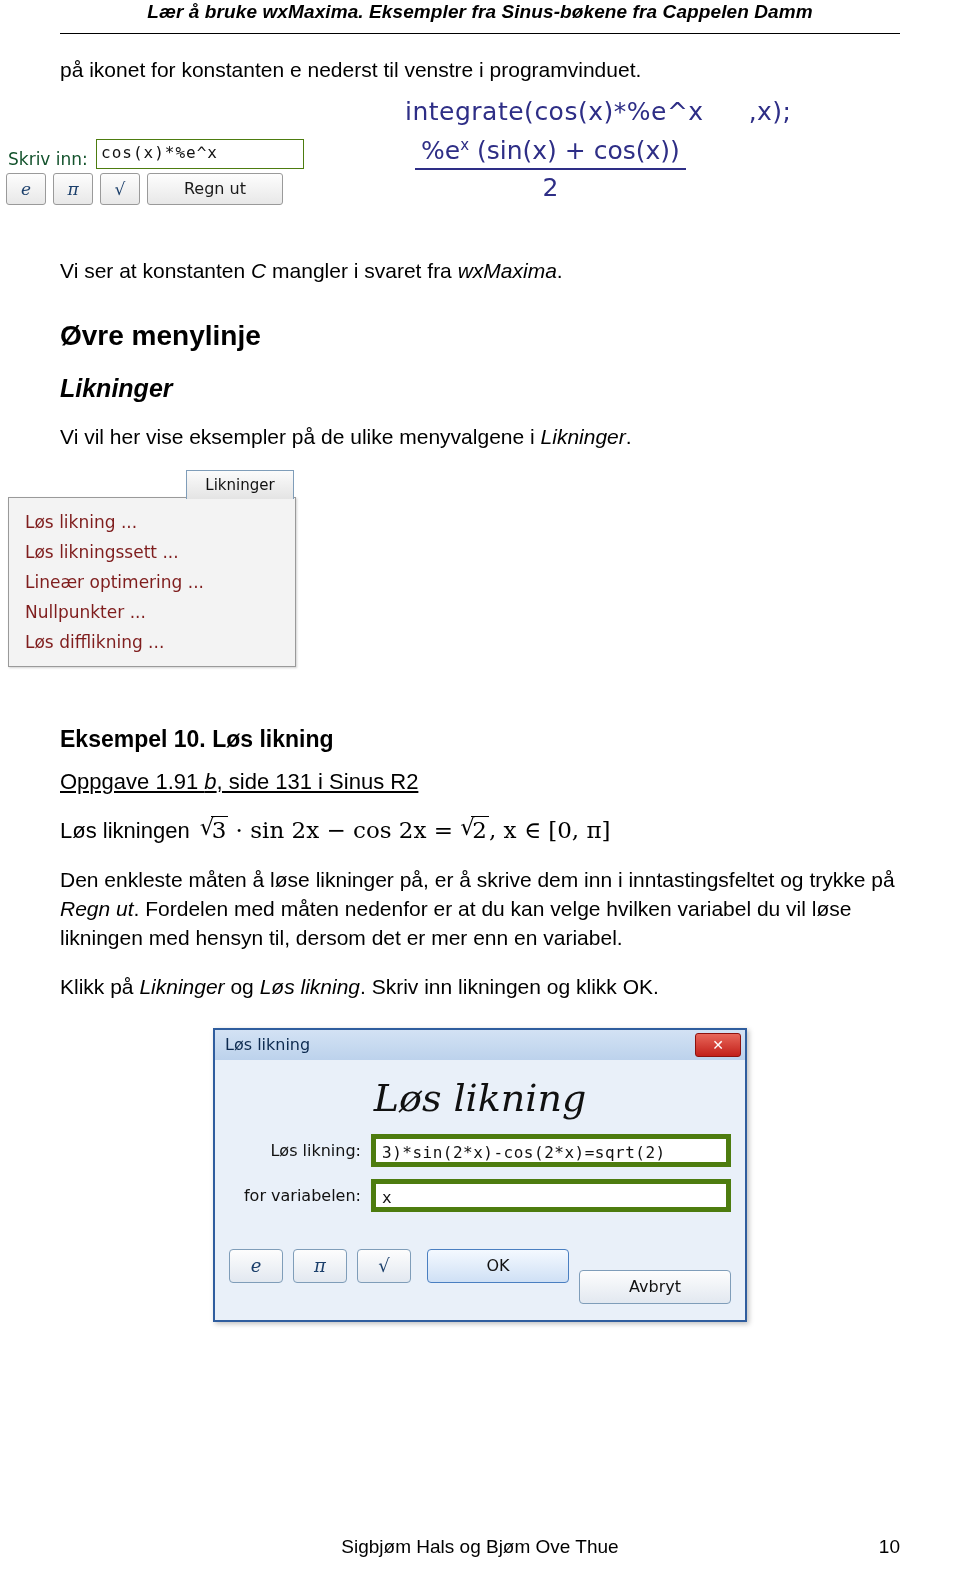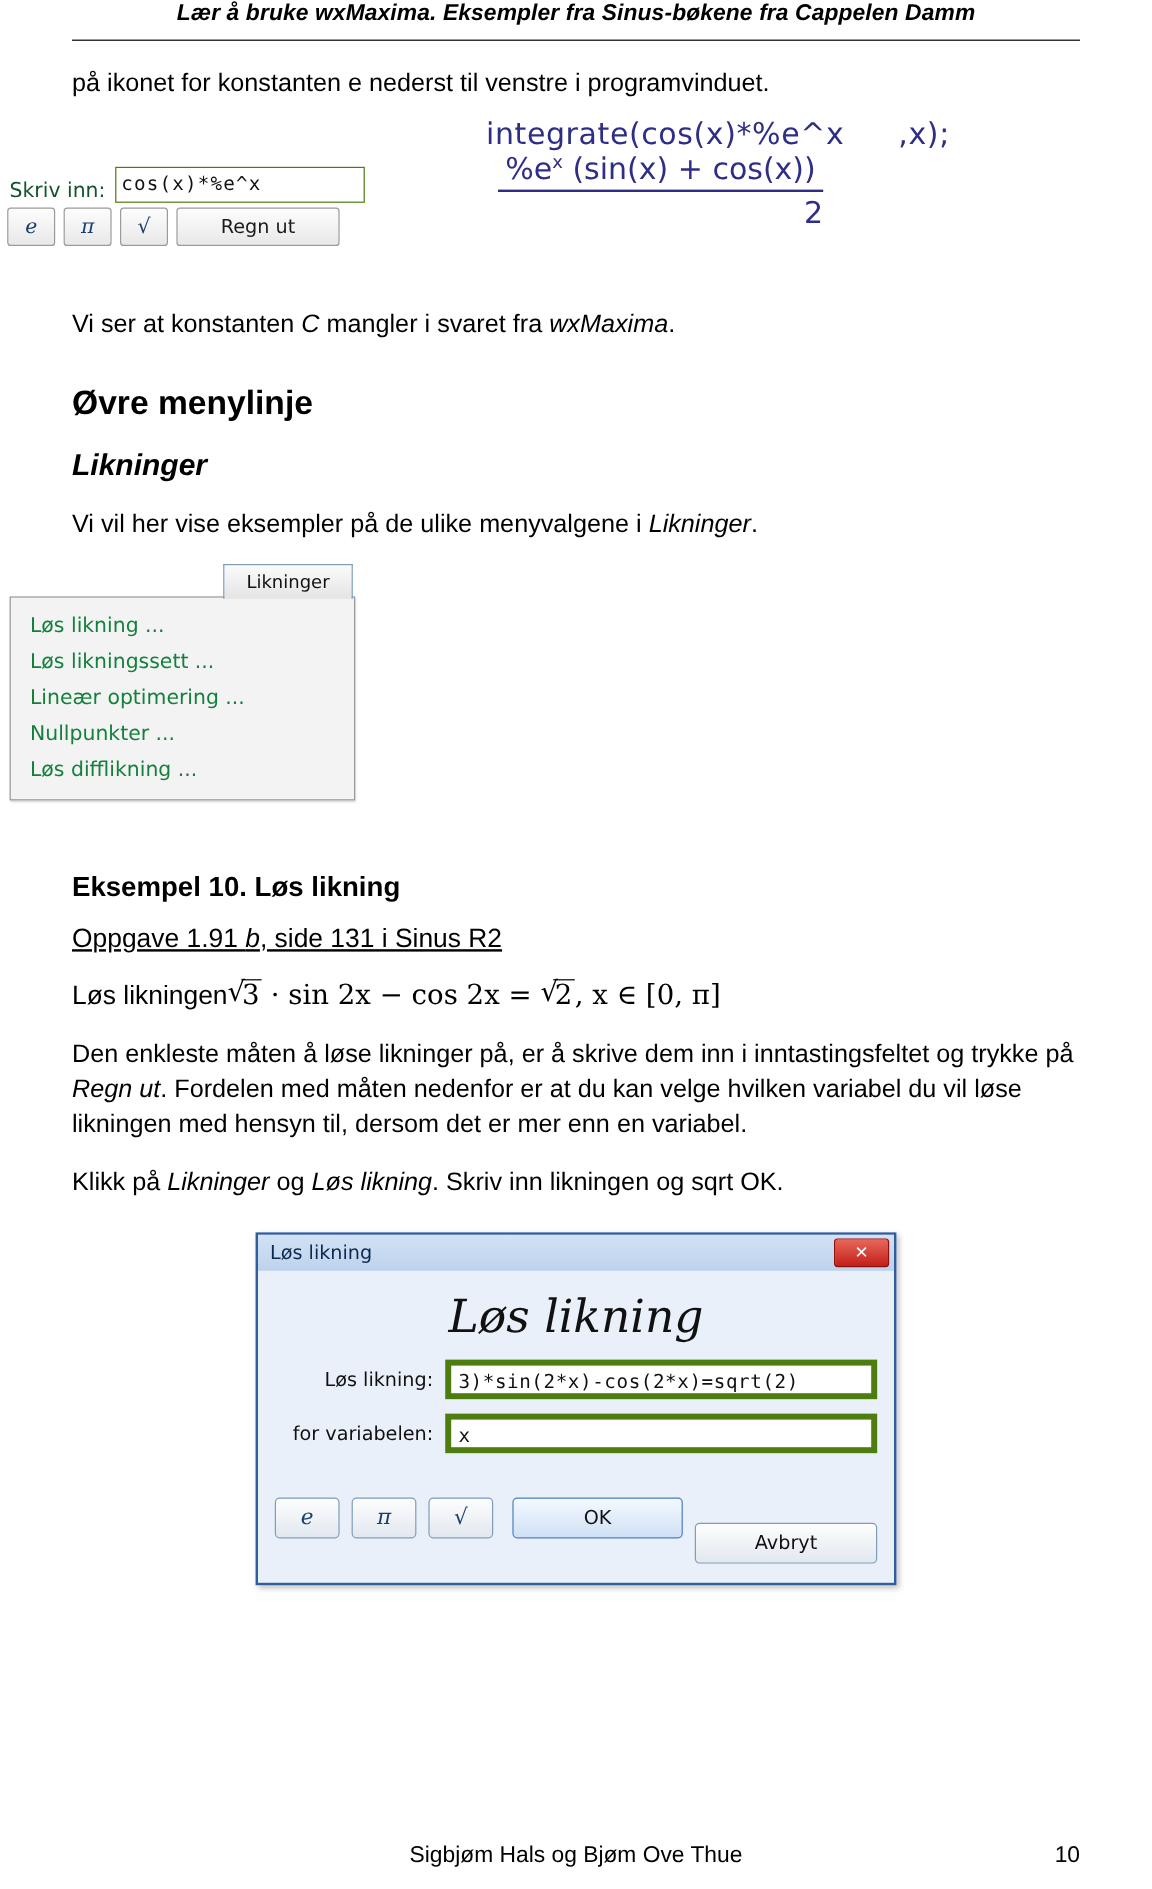--- a/index.html
+++ b/index.html
@@ -121,23 +121,24 @@
   .maxima-cmd {
     font-size: 25px;
     letter-spacing: 0.5px;
     color: #2e2e86;
     white-space: nowrap;
   }
   .maxima-cmd .tail {
     margin-left: 45px;
   }
   .frac {
+    margin-top: 10px;
     margin-left: 10px;
     display: inline-block;
-    text-align: right;
+    text-align: center;
   }
   .frac .num {
     font-size: 25px;
     color: #2e2e86;
     white-space: nowrap;
     padding: 0 6px 3px 6px;
   }
   .frac .bar {
     border-top: 2px solid #2e2e86;
     height: 0;
@@ -203,29 +204,30 @@
     top: 27px;
     width: 286px;
     border: 1px solid #9a9a9a;
     background: #f3f3f3;
     padding: 9px 0 9px 0;
     box-shadow: 1px 1px 2px rgba(0,0,0,0.18);
   }
   .menu-item {
     font-family: "DejaVu Sans", sans-serif;
     font-size: 17px;
-    color: #15803d;
+    color: #7f1d1d;
     padding: 5px 0 5px 16px;
   }
   
   .eqline {
     font-size: 22px;
     margin-top: 20px;
     display: flex;
     align-items: baseline;
+    gap: 10px;
     white-space: nowrap;
   }
   .math {
     font-family: "DejaVu Serif", serif;
     font-size: 23px;
   }
   .sqrt {
     display: inline-block;
     position: relative;
     padding-left: 11px;
@@ -451,21 +453,21 @@
       <span>· sin 2x − cos 2x =</span>
       <span class="sqrt"><span class="rad">2</span></span><span>, x ∈ [0, π]</span>
     </span>
   </div>
 
   <p class="body-text" style="margin-top:22px;">
     <span>Den enkleste måten å løse likninger på, er å skrive dem inn i inntastingsfeltet og trykke på </span><i>Regn ut</i><span>. Fordelen med måten nedenfor er at du kan velge hvilken variabel du vil løse likningen med hensyn til, dersom det er mer enn en variabel.</span>
   </p>
 
   <p class="body-text" style="margin-top:20px;">
-    <span>Klikk på </span><i>Likninger</i><span> og </span><i>Løs likning</i><span>. Skriv inn likningen og sqrt OK.</span>
+    <span>Klikk på </span><i>Likninger</i><span> og </span><i>Løs likning</i><span>. Skriv inn likningen og klikk OK.</span>
   </p>
 
   <div class="fig3">
     <div class="dlg-title">
       <span>Løs likning</span>
       <span class="spacer"></span>
       <span class="close-btn">✕</span>
     </div>
     <div class="dlg-heading">Løs likning</div>
     <div class="dlg-row">

